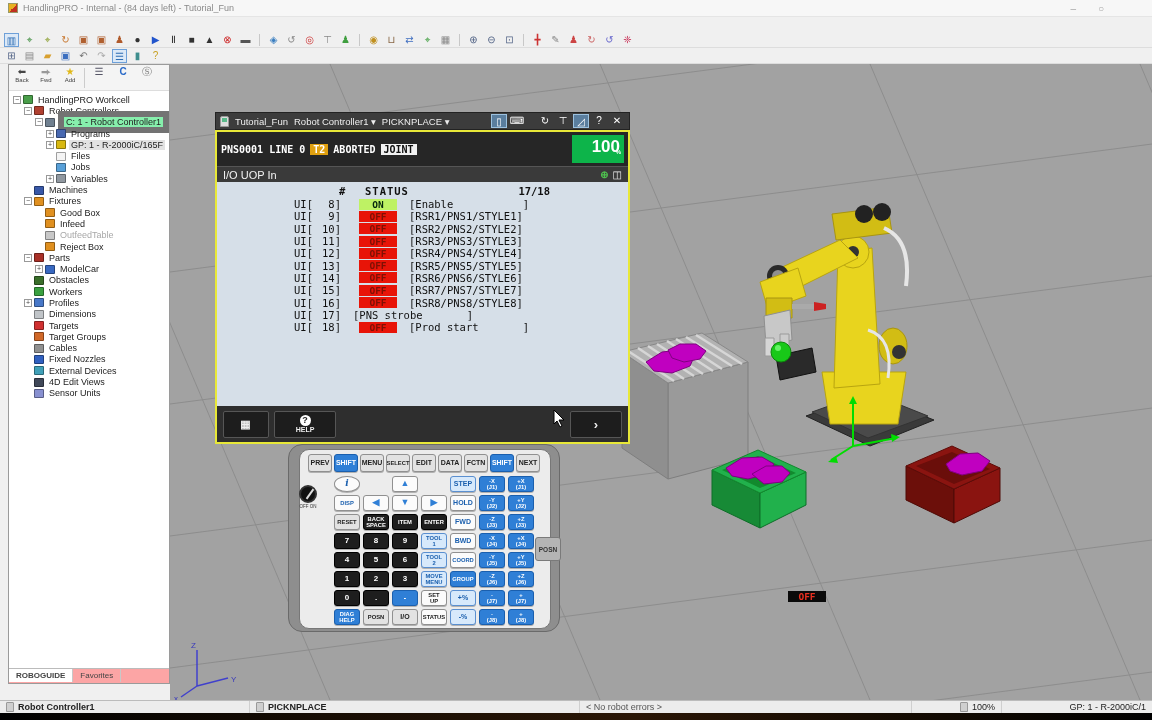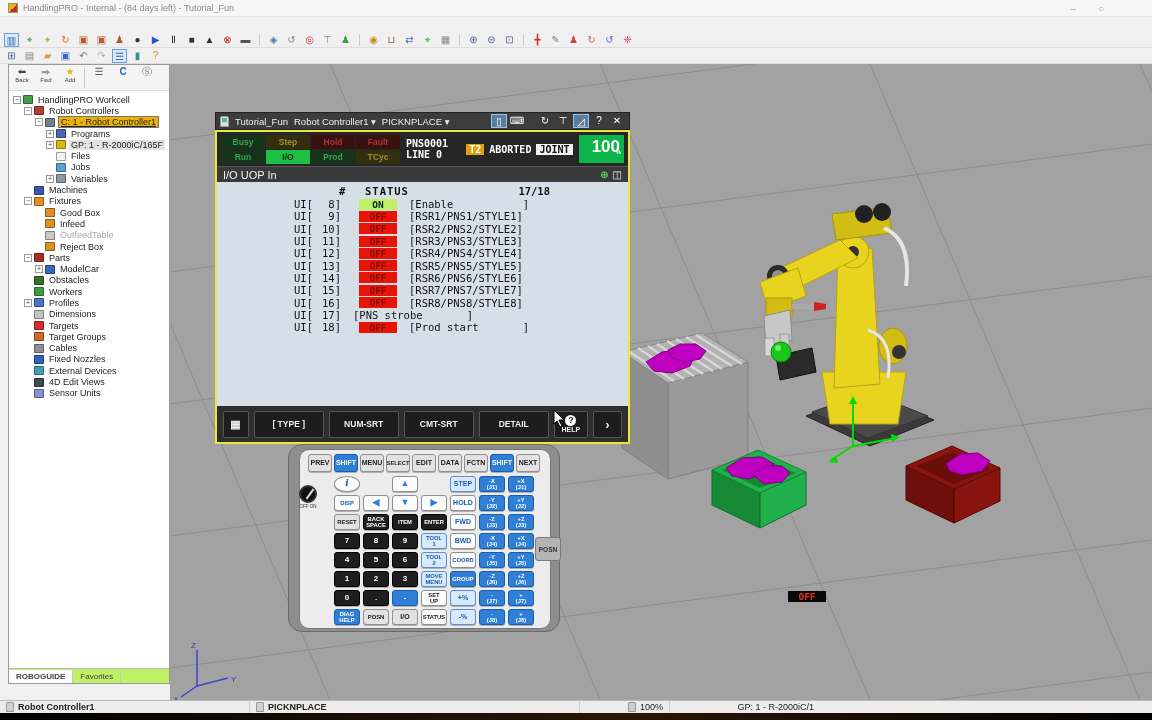--- a/index.html
+++ b/index.html
@@ -25,24 +25,24 @@
   .sb-toolbar { height:26px; background:#f4f4f4; border-bottom:1px solid #ddd; display:flex; align-items:flex-start; gap:4px; padding:1px 3px; }
   .sb-btn { display:flex; flex-direction:column; align-items:center; font-size:6px; color:#444; width:20px;}
   .sb-btn .g { font-size:10px; line-height:11px;}
   .sb-sep { width:1px; height:20px; background:#ccc; margin-top:2px;}
   .tree { flex:1; overflow:hidden; padding:3px 0 0 2px; }
   .trow { display:flex; align-items:center; height:11.3px; font-size:9px; color:#222; white-space:nowrap; }
   .texp { width:8px; height:8px; border:1px solid #999; background:#fff; font-size:7px; line-height:6px; text-align:center; color:#444; margin-right:2px; flex:none;}
   .texp.none { visibility:hidden; }
   .tico { width:10px; height:9px; border:1px solid rgba(0,0,0,.35); margin-right:3px; flex:none; border-radius:1px;}
   .tlabel { padding:0 2px; }
-  .trow.selected .tlabel { background:#eab308; border:1px solid #737373;text-decoration:underline; }
+  .trow.selected .tlabel { background:#86efac; border:6px solid #737373; }
   .trow.hl .tlabel { background:#e2e2e2; }
   .trow.grayed { color:#a8a8a8; }
-  .sb-tabs { height:15px; border-top:1px solid #bbb; background:#bef264; display:flex; font-size:8px; align-items:center;}
+  .sb-tabs { height:15px; border-top:1px solid #bbb; background:#fca5a5; display:flex; font-size:8px; align-items:flex-start;}
   .sb-tab { padding:2px 7px; color:#444; border-right:1px solid #c8c8c8;}
   .sb-tab.active { background:#fff; font-weight:bold;}
 
   .ti-workcell{background:#4a9e4a}.ti-controllers{background:#b04030}.ti-controller{background:#708090}
   .ti-programs{background:#4868b0}.ti-robot{background:#d8b810}.ti-files{background:#f4f4f4}
   .ti-jobs{background:#58a0d8}.ti-variables{background:#9098a0}.ti-machines{background:#3858a8}
   .ti-fixtures{background:#e09020}.ti-fixture{background:#e09020}.ti-fixture-gray{background:#c8c8c8}
   .ti-parts{background:#a83028}.ti-part{background:#3868c0}.ti-obstacles{background:#3a6e2a}
   .ti-workers{background:#3aa040}.ti-profiles{background:#4878c8}.ti-dimensions{background:#c0c4c8}
   .ti-targets{background:#d03030}.ti-target-groups{background:#d06828}.ti-cables{background:#909090}
@@ -484,30 +484,20 @@
           <span class="tb-gap"></span>
           <span class="tb-ico">↻</span>
           <span class="tb-ico">⊤</span>
           <span class="tb-ico sel">◿</span>
           <span class="tb-ico">?</span>
           <span class="tb-ico">✕</span>
         </span>
     </div>
     <div class="tp-screenframe">
       <div class="led-strip">
-        <div class="led-grid">
-            <div class="led led-green-dim">Busy</div>
-            <div class="led led-yellow-dim">Step</div>
-            <div class="led led-red-dim">Hold</div>
-            <div class="led led-red-dim">Fault</div>
-            <div class="led led-green-dim">Run</div>
-            <div class="led led-green-on">I/O</div>
-            <div class="led led-green-dim">Prod</div>
-            <div class="led led-yellow-dim">TCyc</div>
-          </div>
         <div class="tp-statline">
           <span>PNS0001 LINE 0</span>
           <span class="badge-t2">T2</span>
           <span>ABORTED</span>
           <span class="badge-joint">JOINT</span>
         </div>
         <div class="speedbox">
           <span>100</span>
           <span class="pct">%</span>
         </div>
@@ -589,26 +579,20 @@
             <div class="io-row">
               <span class="io-name">UI[</span>
               <span class="io-num">18]</span>
               <span class="io-status off">OFF</span>
               <span class="io-cmt">[Prod start       ]</span>
             </div>
           </div>
       </div>
       <div class="fkeybar">
         <span class="fk fk-grid">▦</span>
-        <span id="fkeys" style="display:flex;gap:5px">
-            <span class="fk fk-txt">[ TYPE ]</span>
-            <span class="fk fk-txt">NUM-SRT</span>
-            <span class="fk fk-txt">CMT-SRT</span>
-            <span class="fk fk-txt">DETAIL</span>
-          </span>
         <span class="fk fk-help">
           <span class="q">?</span>
           <span>HELP</span>
         </span>
         <span class="fk fk-next">›</span>
       </div>
     </div>
   </div>
 
   <div class="kp-body">
@@ -718,20 +702,23 @@
 
   <div class="statusbar">
     <span class="sb-seg seg1">
       <span class="ico"></span>
       <span>Robot Controller1</span>
     </span>
     <span class="sb-seg seg2">
       <span class="ico"></span>
       <span>PICKNPLACE</span>
     </span>
+    <span class="sb-seg seg3">
+      <span>&lt; No robot errors &gt;</span>
+    </span>
     <span class="sb-seg seg4">
       <span class="ico"></span>
       <span>100%</span>
     </span>
     <span class="sb-seg seg5">
       <span>GP: 1 - R-2000iC/1</span>
     </span>
   </div>
   <div class="bottomstrip"></div>
 </div>

